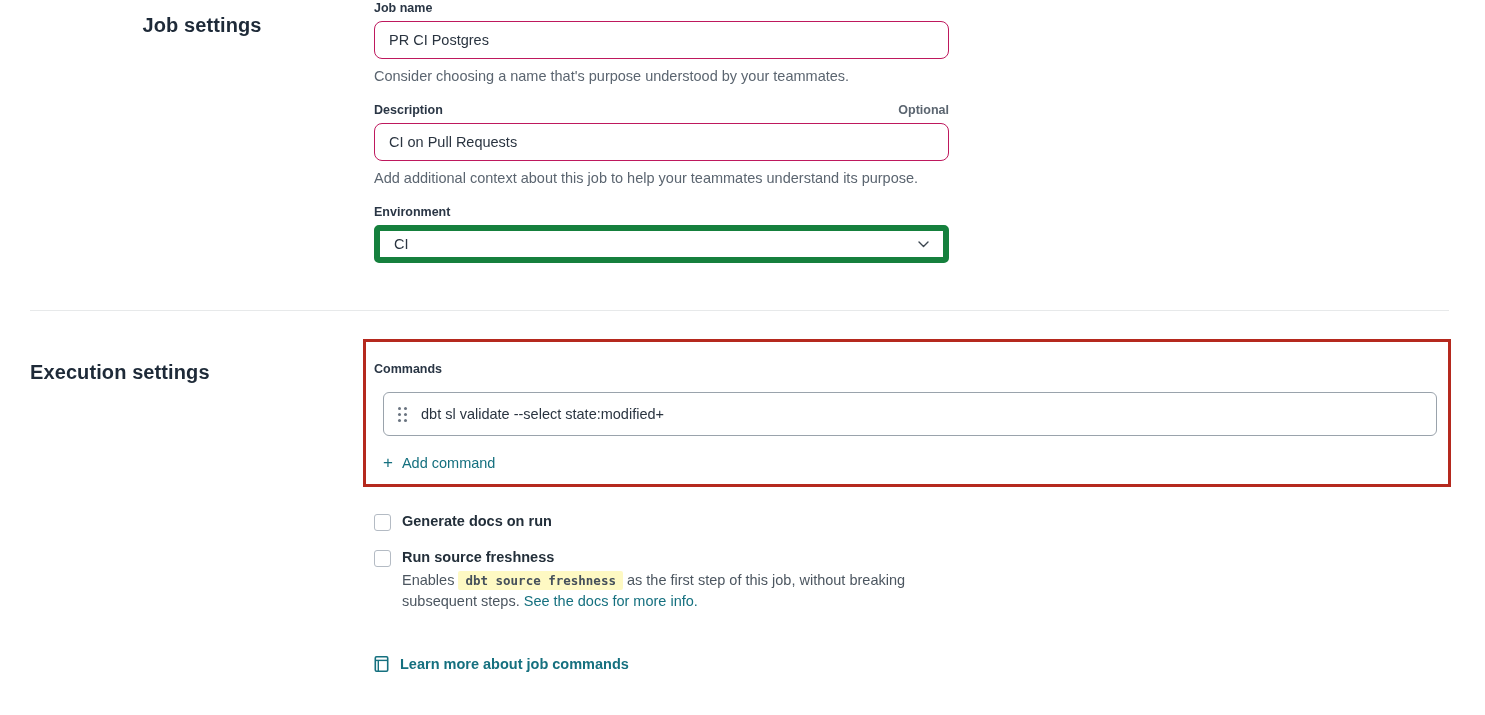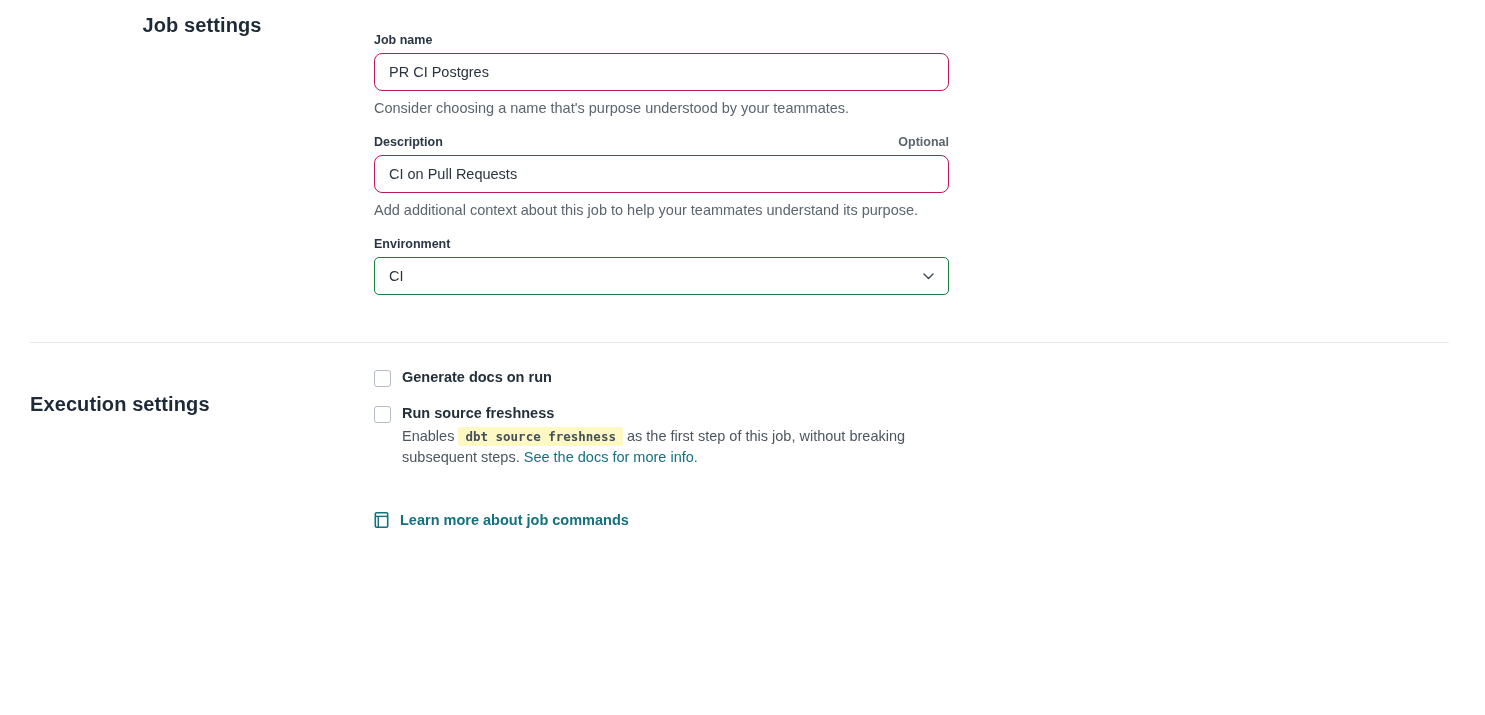--- a/index.html
+++ b/index.html
@@ -27,21 +27,21 @@
     font-size: 20px;
     font-weight: 700;
     color: #1e2a38;
     letter-spacing: 0.1px;
   }
   .title-top { padding-top: 14px; text-align: center; }
   .title-exec { padding-top: 50px; }
 
   .form-col {
     width: 575px;
-    padding-top: 33px;
+    padding-top: 1px;
   }
   .field-label-row {
     display: flex;
     justify-content: space-between;
     align-items: baseline;
     margin-bottom: 6px;
   }
   .field-label {
     font-size: 12.5px;
     font-weight: 700;
@@ -66,21 +66,21 @@
   }
   .helper {
     font-size: 14.5px;
     color: #5b6570;
     margin-top: 9px;
     margin-bottom: 19px;
   }
   .select-box {
     width: 100%;
     height: 38px;
-    border: 1px solid #15803d;
+    border: 6px solid #15803d;
     border-radius: 5px;
     padding: 0 14px;
     display: flex;
     align-items: center;
     justify-content: space-between;
     font-size: 14.5px;
     color: #2a3440;
     cursor: pointer;
     background: #ffffff;
   }
@@ -265,20 +265,35 @@
 
   <hr class="divider">
 
   <div class="section">
     <div class="section-left">
       <h2 class="section-title title-exec">Execution settings</h2>
     </div>
 
     <div class="exec-content">
 
+      <div class="highlight-box">
+        <div class="commands-label">Commands</div>
+
+        <div class="command-row">
+          <span class="drag-handle">
+            <span class="drag-dots"></span>
+          </span>
+          <input type="text" class="command-input" value="dbt sl validate --select state:modified+" style="">
+        </div>
+
+        <button class="add-command">
+          <span class="plus-glyph">+</span>
+          <span>Add command</span>
+        </button>
+      </div>
 
       <div class="check-group">
 
         <div class="check-row">
           <span class="checkbox"></span>
           <div class="check-text">
             <div class="check-label">Generate docs on run</div>
           </div>
         </div>
 

